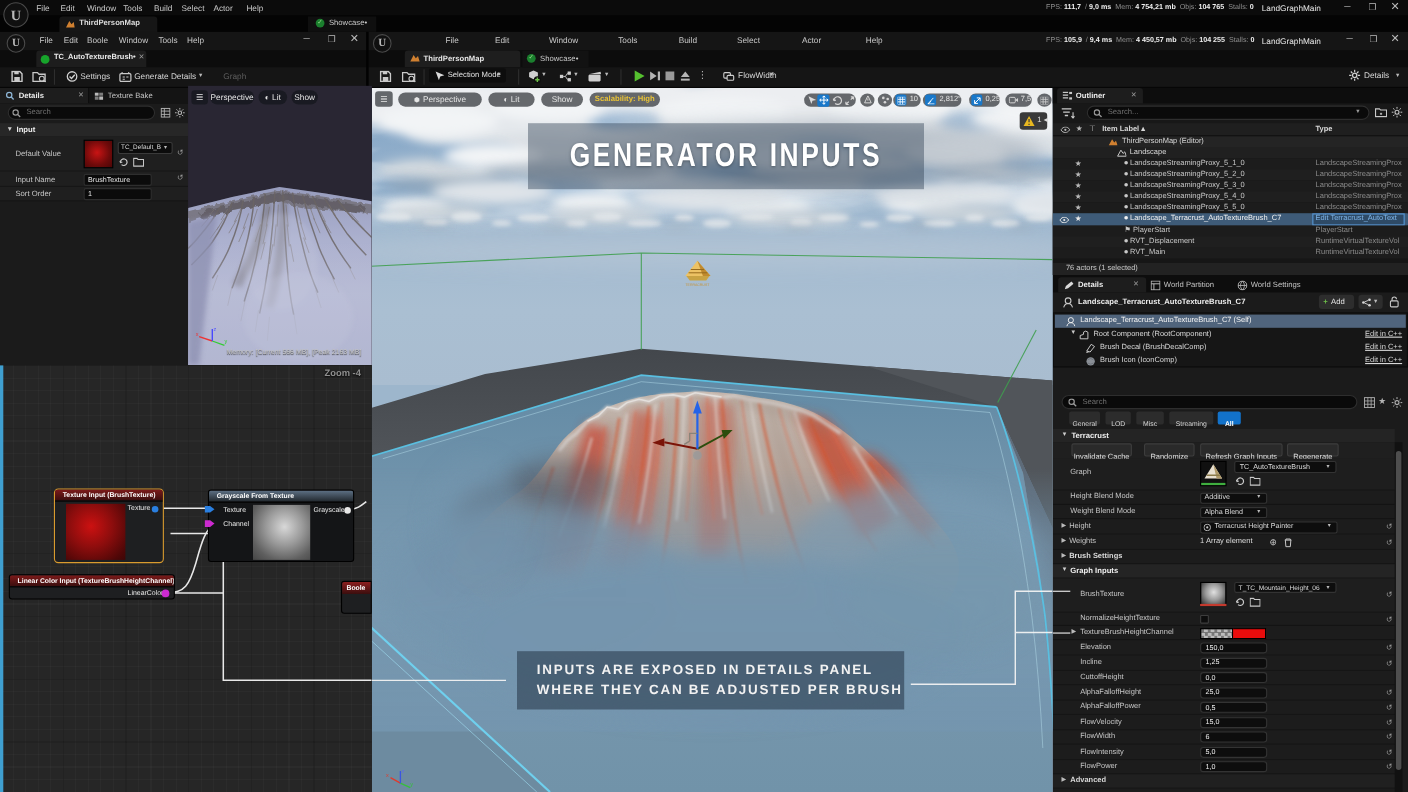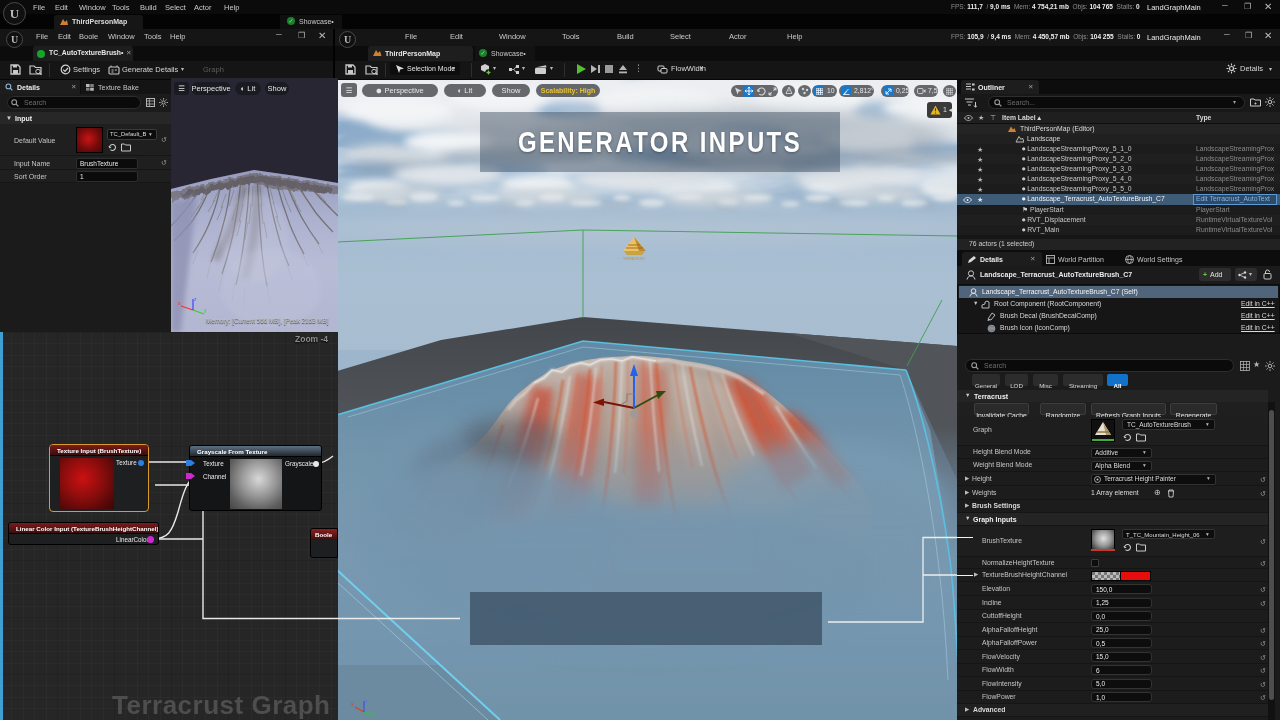--- a/index.html
+++ b/index.html
@@ -519,20 +519,22 @@
   <svg class="a" style="left:592px;top:25px" width="11" height="10" viewBox="0 0 11 10">
         <polygon points="5.5,0.5 10.5,9.5 0.5,9.5" fill="#e8b820"></polygon>
         <path d="M5.5 3.2v3M5.5 7.6v1" stroke="#3a3a3a" stroke-width="1.1"></path>
       </svg>
   <span class="tx" style="left:605px;top:26px;font-size:7px;color:#e0e0e0">1 ◂</span>
 
   <div class="a" style="left:142px;top:32px;width:360px;height:60px;background:rgba(44,60,78,0.42)"></div>
   <div class="a" style="left:142px;top:38px;width:360px;height:48px;display:flex;align-items:center;justify-content:center;color:#fff;font-weight:bold;font-size:30px;letter-spacing:3px;white-space:nowrap;transform:scaleX(0.8);text-shadow:0 1px 3px rgba(20,30,40,0.45)">GENERATOR INPUTS</div>
 
   <div class="a" style="left:132px;top:512px;width:352px;height:53px;background:rgba(28,42,58,0.5)"></div>
+  <span class="a" style="left:150px;top:522px;font-size:12.2px;font-weight:bold;letter-spacing:1.6px;color:#f2f2f2;white-space:nowrap">INPUTS ARE EXPOSED IN DETAILS PANEL</span>
+  <span class="a" style="left:150px;top:540px;font-size:12.2px;font-weight:bold;letter-spacing:1.6px;color:#f2f2f2;white-space:nowrap">WHERE THEY CAN BE ADJUSTED PER BRUSH</span>
 
   <svg class="a" style="left:0;top:0" width="619" height="640">
         <g stroke="#f2f2f2" stroke-width="1.3" fill="none" opacity="0.95">
     <path d="M0,538.5 L122,538.5"></path>
     <path d="M490,542 L585,542 L585,457.5 L619,457.5 M585,495 L619,495"></path>
   </g>
       </svg>
 
   <svg class="a" style="left:12px;top:618px" width="28" height="22">
         <path d="M14 14 L5 9" stroke="#e03a2a" stroke-width="1.2"></path>
@@ -702,21 +704,20 @@
       </svg>
 </div>
 
 <div class="a" id="graph" style="left:0;top:332px;width:338px;height:388px;background:#262626;overflow:hidden">
   <div class="a" style="left:0;top:0;width:338px;height:388px;background:
     repeating-linear-gradient(to right, rgba(0,0,0,0.22) 0 1px, transparent 1px 57px),
     repeating-linear-gradient(to bottom, rgba(0,0,0,0.22) 0 1px, transparent 1px 57px),
     repeating-linear-gradient(to right, rgba(255,255,255,0.025) 0 1px, transparent 1px 11.4px),
     repeating-linear-gradient(to bottom, rgba(255,255,255,0.025) 0 1px, transparent 1px 11.4px)"></div>
   <span class="tx" style="left:295px;top:3px;font-size:8.5px;font-weight:bold;color:#8e8e8e;text-shadow:0 1px 2px #000">Zoom -4</span>
-  <span class="a" style="left:112px;top:358px;font-size:26px;font-weight:bold;color:#4e4e4e;white-space:nowrap;letter-spacing:0.5px">Terracrust Graph</span>
 
   <svg class="a" style="left:0;top:0" width="338" height="388">
     <g fill="none" stroke="#e8e8e8" stroke-width="1.4">
       <path d="M143 130 L189 130"></path>
       <path d="M152 207 C168 207 172 200 178 180 C182 166 186 148 196 144"></path>
       <path d="M155 153 L203 153 L203 286.5 L338 286.5 M154 207 L203 207"></path>
       <path d="M318 131 C324 131 328 128 333 124"></path>
     </g>
   </svg>
 

